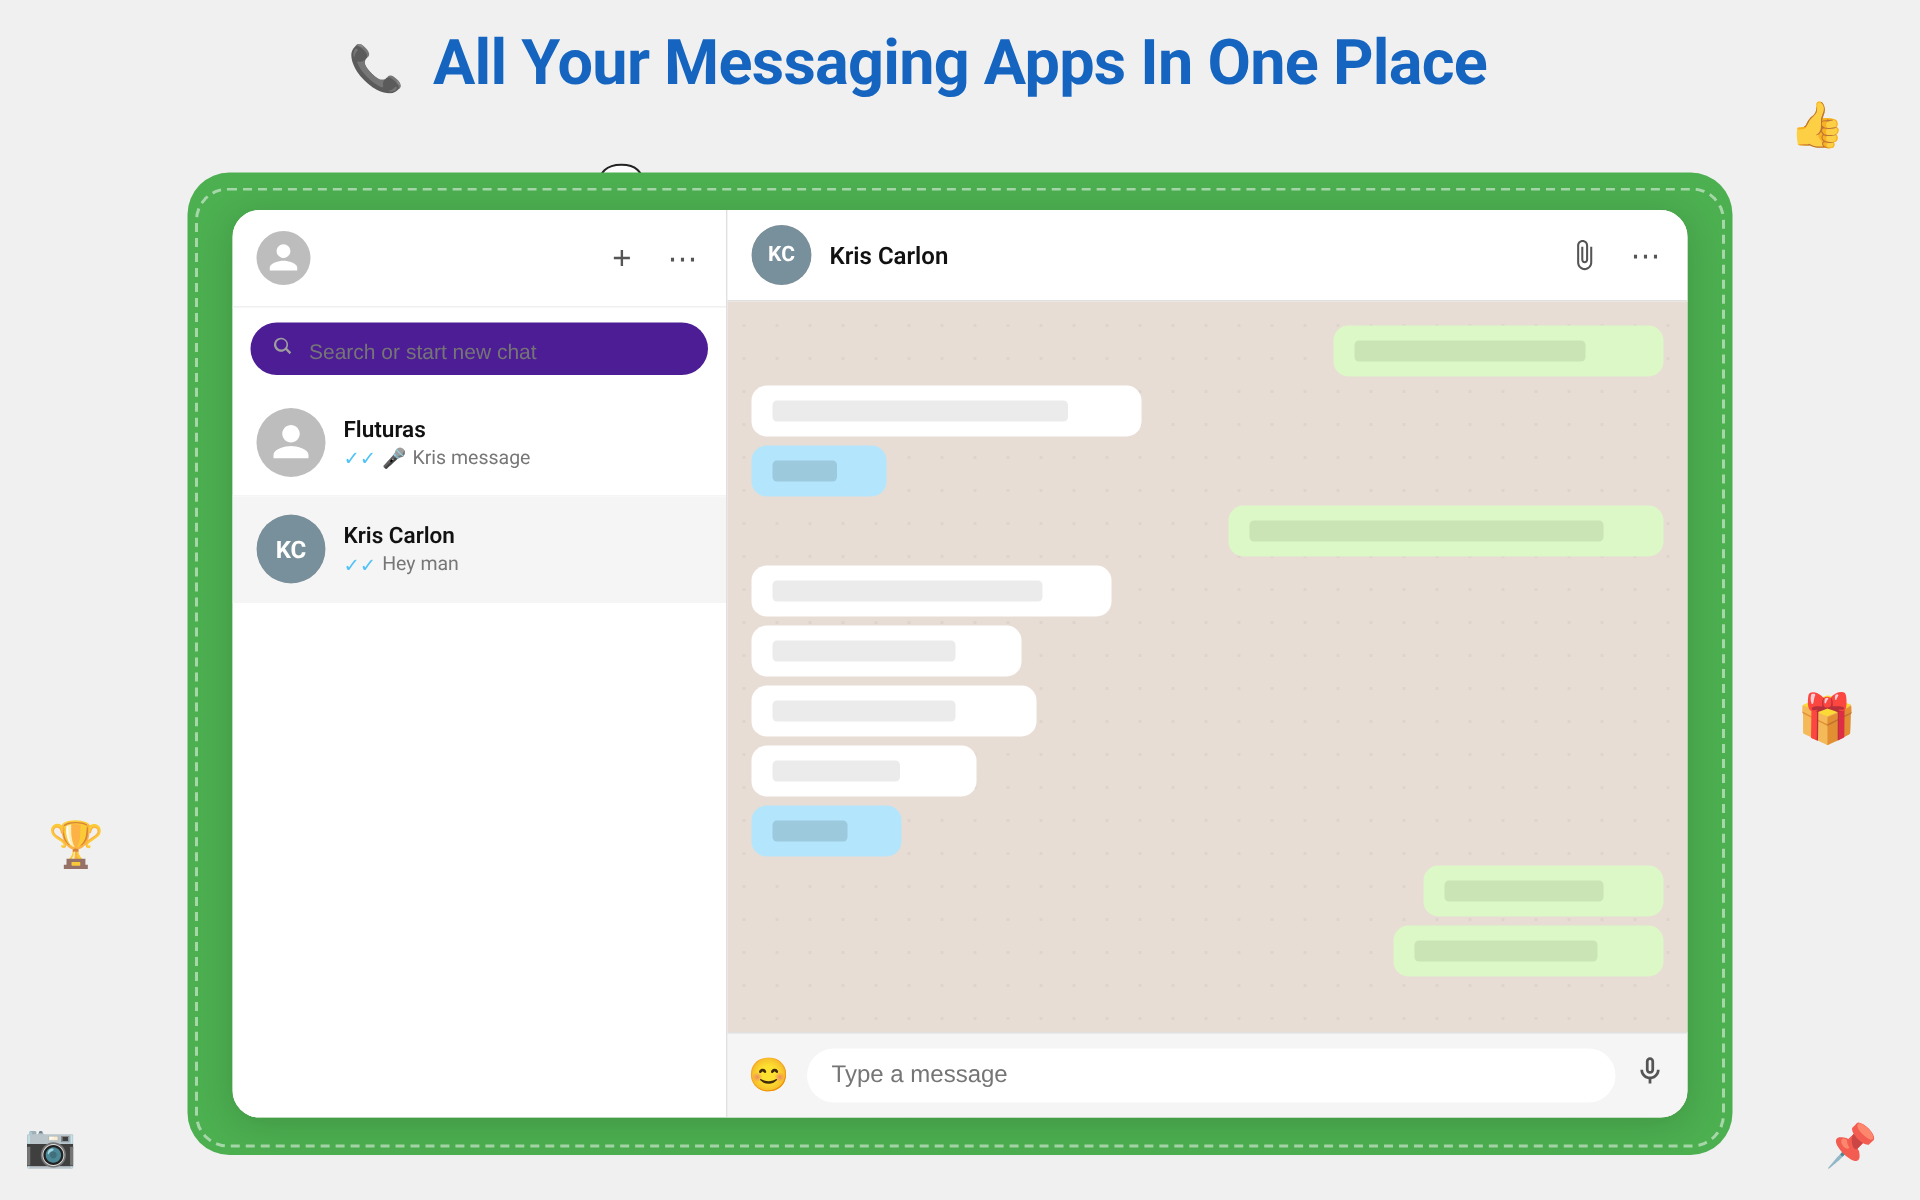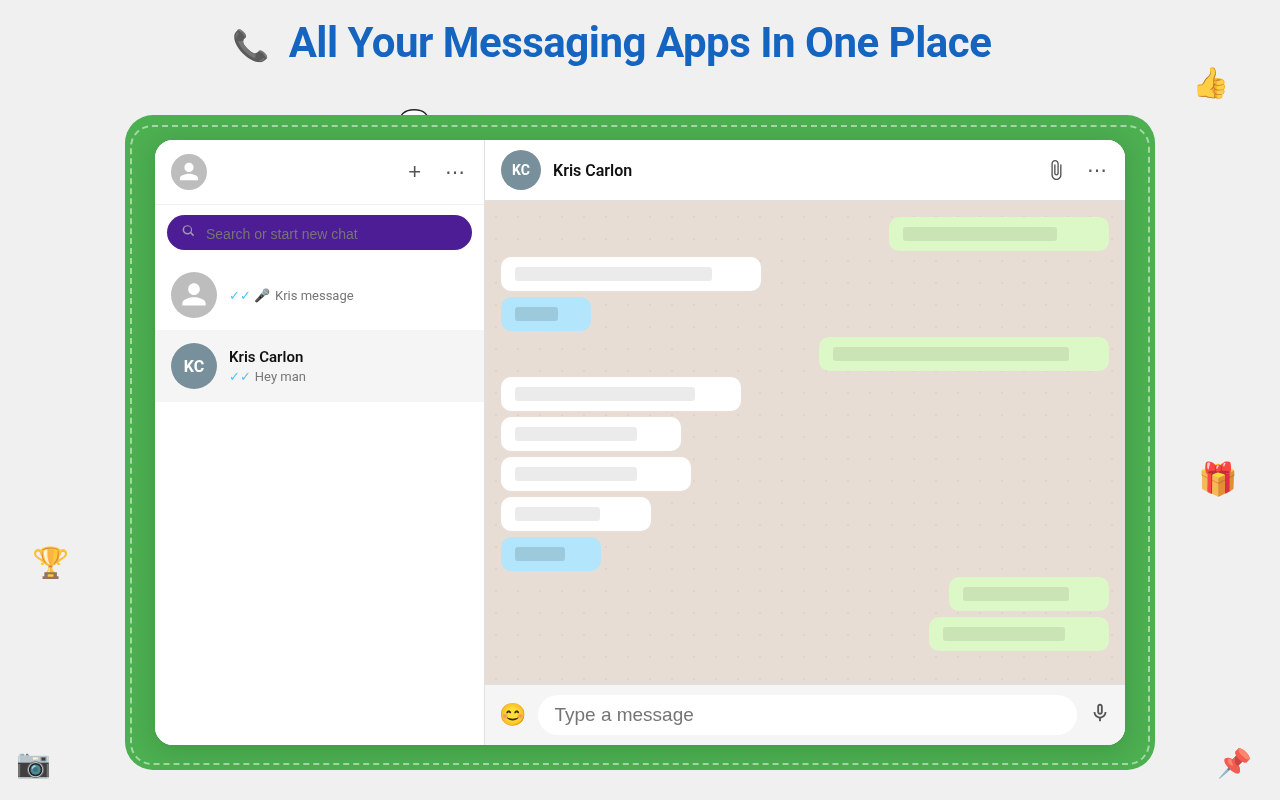--- a/index.html
+++ b/index.html
@@ -313,21 +313,21 @@
       cursor: pointer;
       color: #555;
     }
 
     .message-input {
       flex: 1;
       border: none;
       background: #fff;
       border-radius: 20px;
       padding: 9px 16px;
-      font-size: 19px;
+      font-size: 16px;
       color: #999;
       outline: none;
       box-shadow: none;
     }
 
     .mic-btn {
       background: none;
       border: none;
       font-size: 20px;
       cursor: pointer;
@@ -415,20 +415,21 @@
 
       <div class="chat-list">
 
         <div class="chat-item">
           <div class="chat-avatar">
             <svg width="28" height="28" viewBox="0 0 24 24" fill="white">
               <path d="M12 12c2.7 0 5-2.3 5-5s-2.3-5-5-5-5 2.3-5 5 2.3 5 5 5zm0 2c-3.3 0-10 1.7-10 5v2h20v-2c0-3.3-6.7-5-10-5z"></path>
             </svg>
           </div>
           <div class="chat-info">
+            <div class="chat-name">Fluturas</div>
             <div class="chat-preview">
               <span class="double-check">✓✓</span>
               <span class="mic-icon-small">🎤</span>
               <span>Kris message</span>
             </div>
           </div>
         </div>
 
         <div class="chat-item active">
           <div class="chat-avatar">

